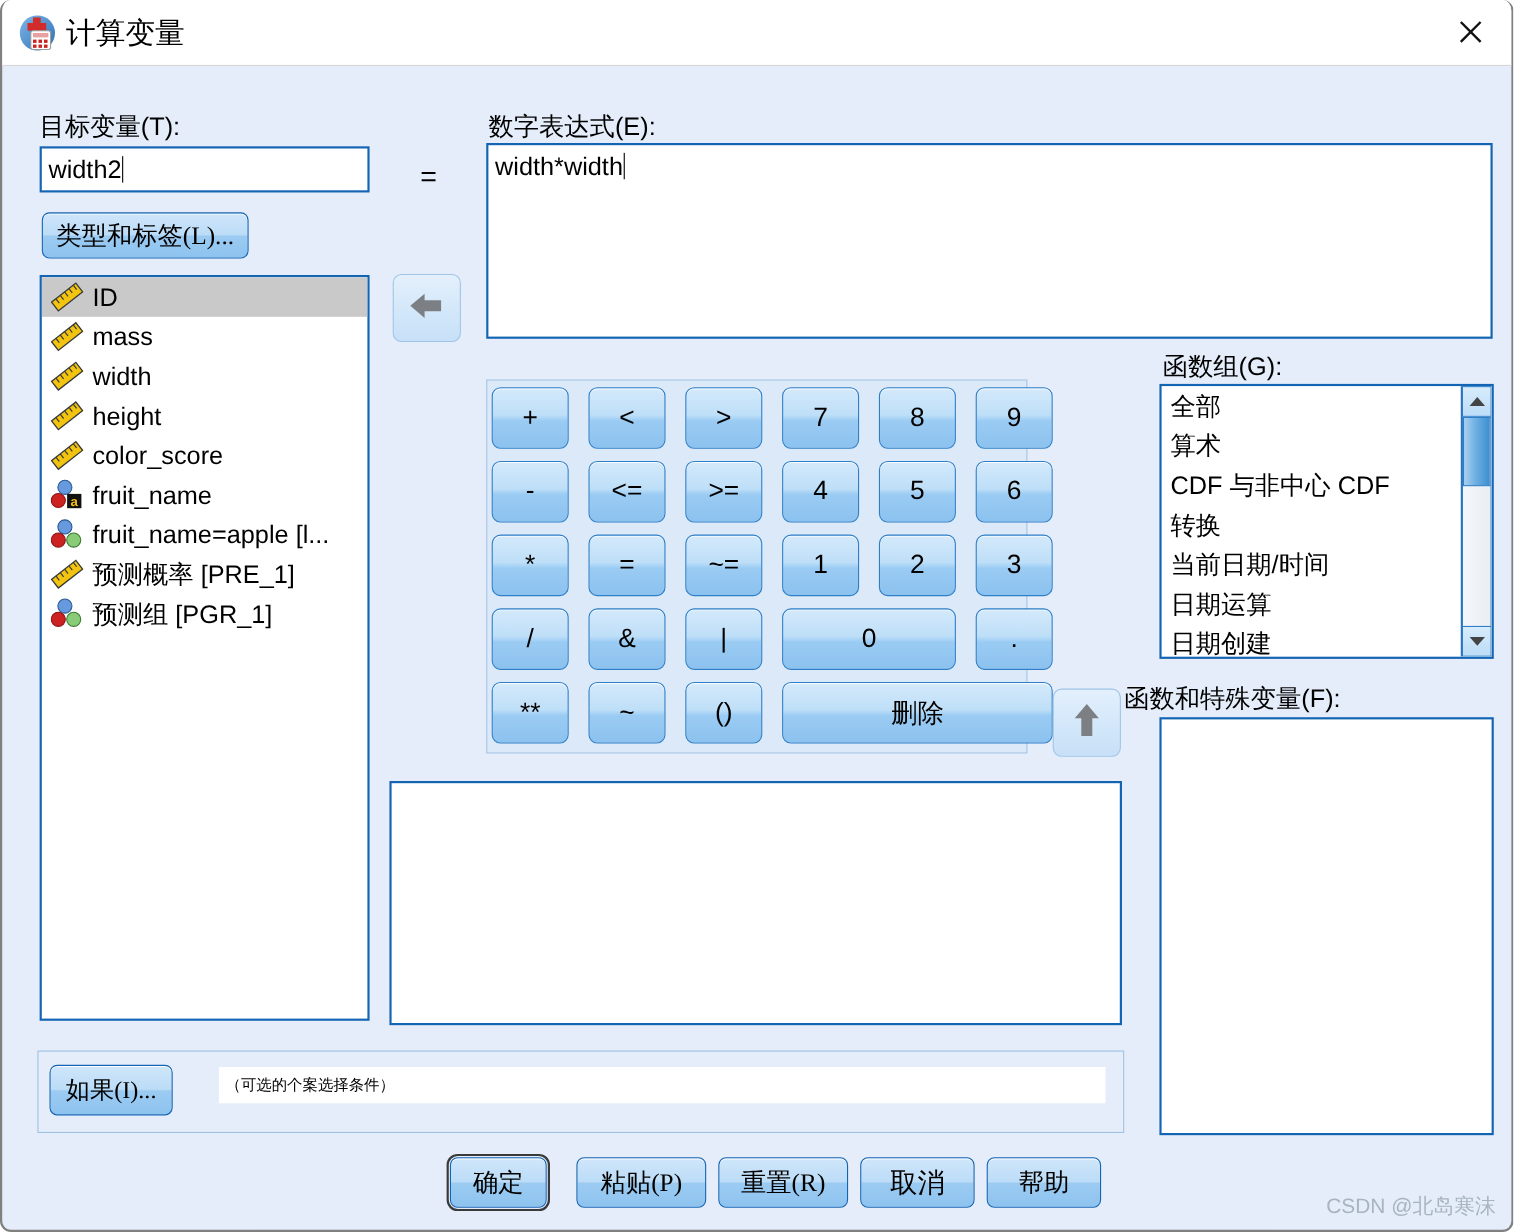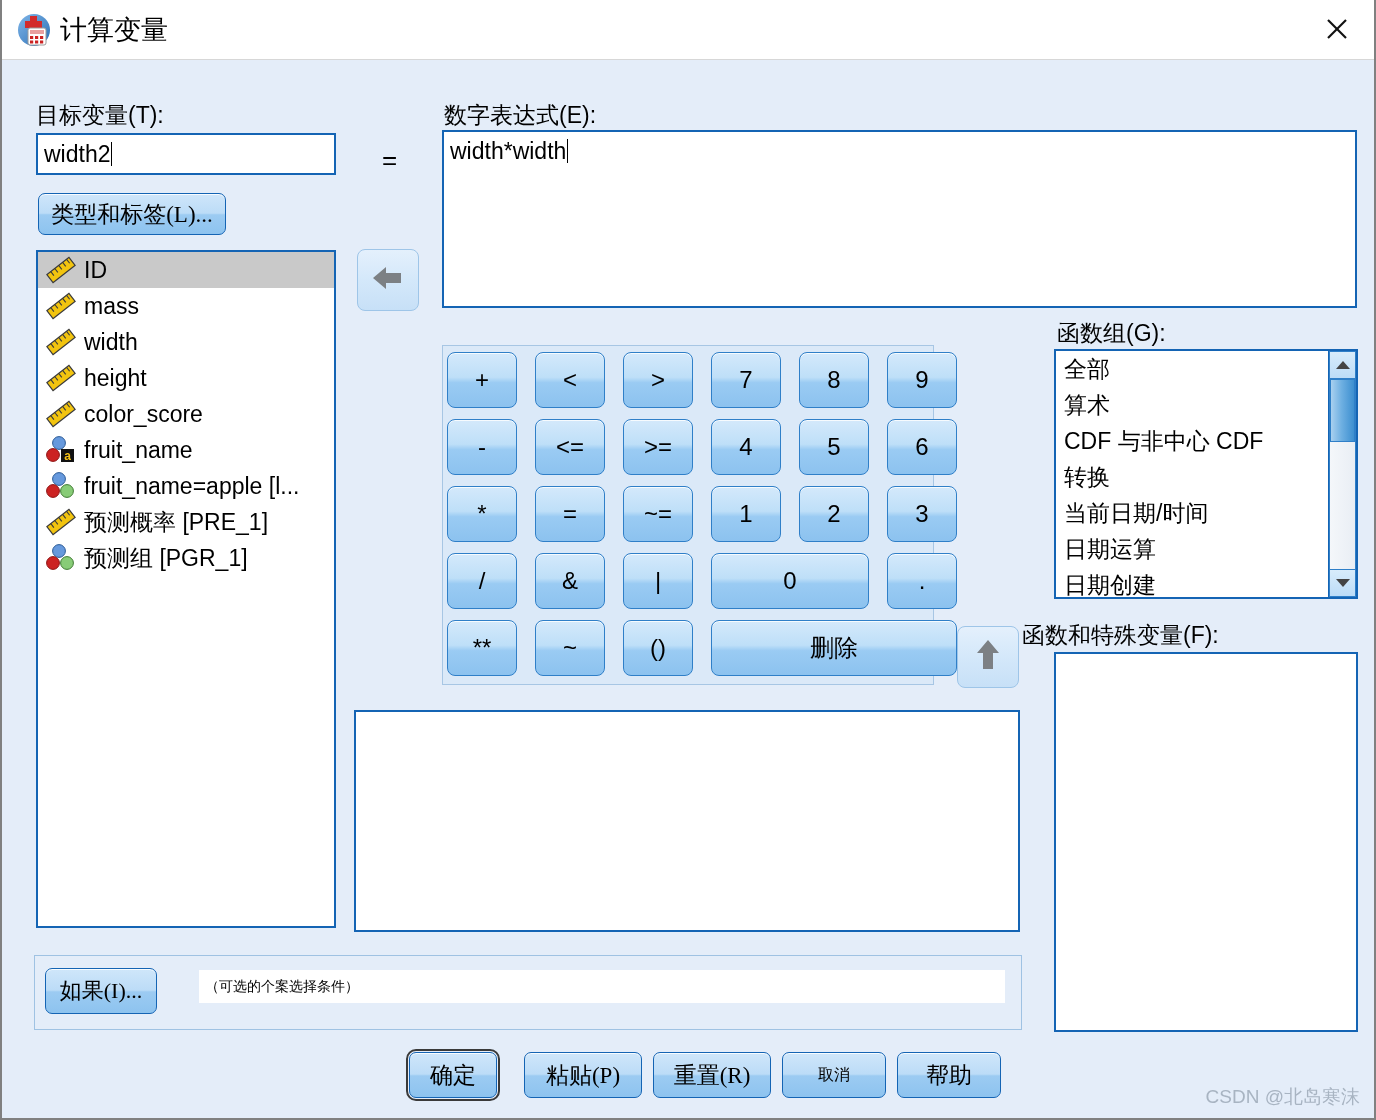--- a/index.html
+++ b/index.html
@@ -15,20 +15,21 @@
   #dialog {
     position: relative;
     width: 1376px;
     height: 1120px;
     background: #e4edf9;
     overflow: hidden;
     box-sizing: border-box;
     border-left: 2px solid #808080;
     border-right: 2px solid #808080;
     border-bottom: 2px solid #808080;
+    border-radius: 10px;
   }
   
   #titlebar {
     position: absolute;
     left: 0; top: 0;
     width: 100%;
     height: 60px;
     background: #ffffff;
     border-bottom: 1px solid #d7d7d7;
     box-sizing: border-box;
@@ -576,21 +577,21 @@
   <div id="footer">
       <div class="btn focus" style="left: 407px; top: 1052px; width: 88px; height: 46px; font-size: 23px;">
         <span>确定</span>
       </div>
       <div class="btn" style="left: 522px; top: 1052px; width: 118px; height: 46px; font-size: 23px;">
         <span>粘贴(P)</span>
       </div>
       <div class="btn" style="left: 651px; top: 1052px; width: 118px; height: 46px; font-size: 23px;">
         <span>重置(R)</span>
       </div>
-      <div class="btn" style="left: 780px; top: 1052px; width: 104px; height: 46px; font-size: 16px;">
+      <div class="btn" style="left: 780px; top: 1052px; width: 104px; height: 46px; font-size: 25px;">
         <span>取消</span>
       </div>
       <div class="btn" style="left: 895px; top: 1052px; width: 104px; height: 46px; font-size: 23px;">
         <span>帮助</span>
       </div>
     </div>
 
   <div id="watermark">CSDN @北岛寒沫</div>
 </div>
 

